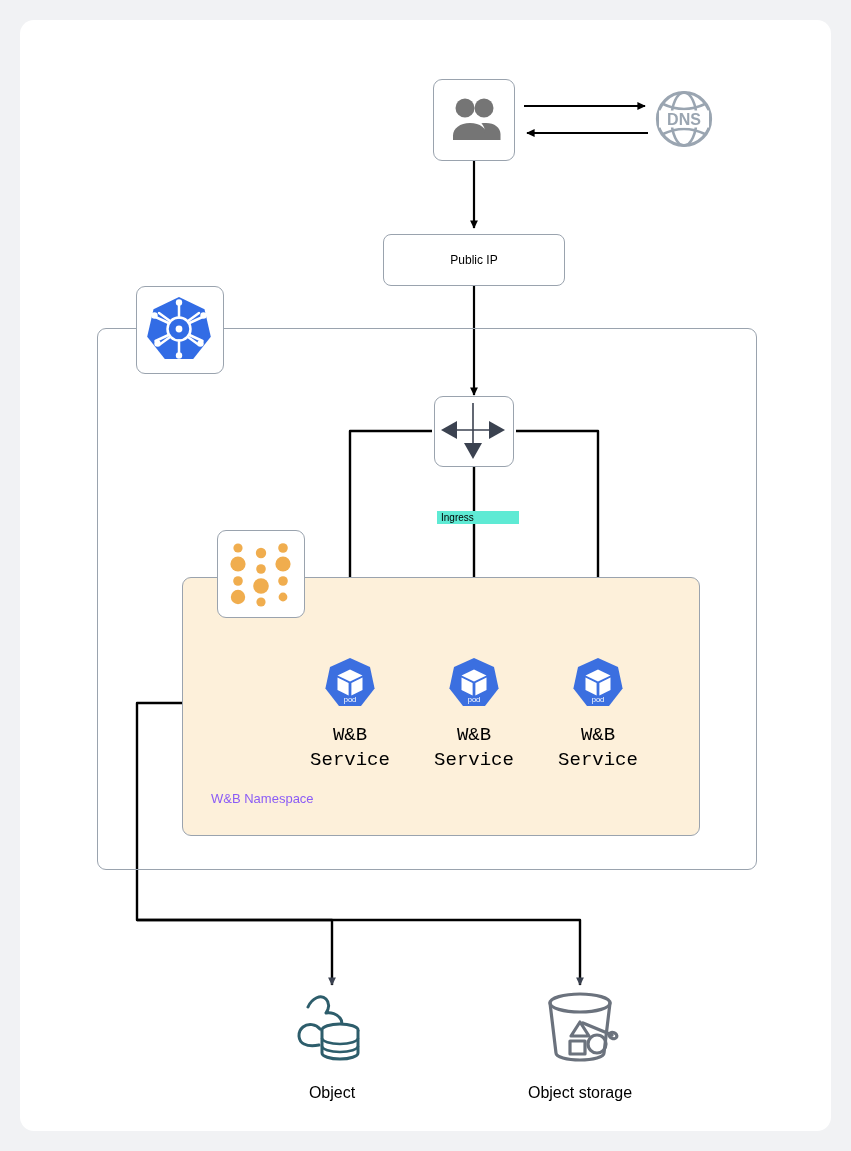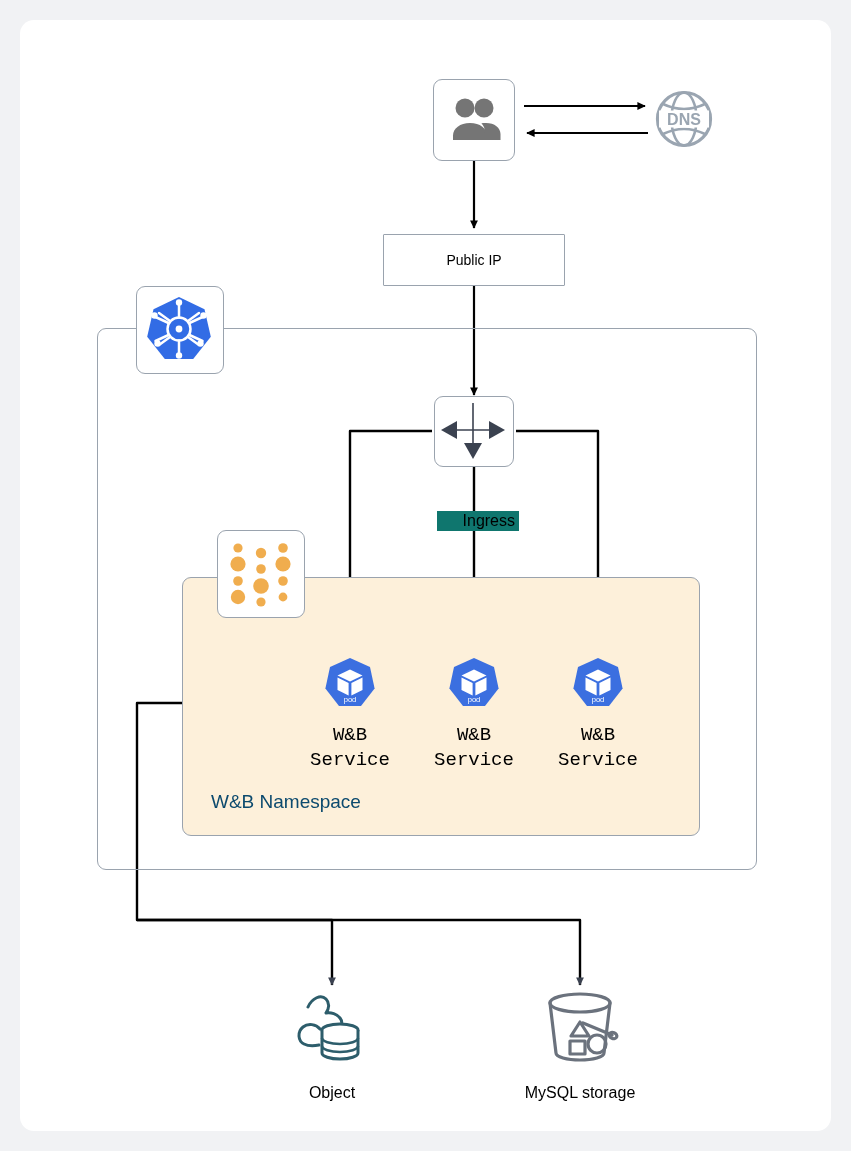--- a/index.html
+++ b/index.html
@@ -37,26 +37,26 @@
   }
   
   .iconbox {
     background: #ffffff;
     border: 1.6px solid #9aa3ae;
     border-radius: 9px;
   }
   .textbox {
     background: #ffffff;
     border: 1.6px solid #9aa3ae;
-    border-radius: 1px;
+    border-radius: 8px;
     display: flex;
     align-items: center;
     justify-content: center;
     color: #000000;
-    font-size: 14px;
+    font-size: 12px;
   }
   .groupbox {
     border: 1.6px solid #9aa3ae;
     border-radius: 9px;
     background: transparent;
   }
   .nsbox {
     border: 1.6px solid #9aa3ae;
     border-radius: 9px;
     background: #fdf0da;
@@ -66,29 +66,29 @@
     color: #000000;
     font-size: 19px;
     line-height: 25px;
     text-align: center;
     white-space: pre-line;
     font-family: Liberation Mono, monospace;
   }
   .label-small {
     position: absolute;
     color: #000000;
-    font-size: 16px;
-    text-align: right;
-    background: #0f766e;
+    font-size: 10px;
+    text-align: left;
+    background: #5eead4;
     padding: 1px 4px;
   }
   .ns-title {
     position: absolute;
-    color: #0c4a6e;
-    font-size: 19px;
+    color: #8b5cf6;
+    font-size: 13px;
     text-align: left;
     white-space: nowrap;
   }
   .cap {
     position: absolute;
     color: #000000;
     font-size: 16px;
     text-align: center;
     white-space: nowrap;
   }
@@ -303,15 +303,15 @@
         <ellipse cx="44" cy="13" rx="30" ry="9"></ellipse>
         <path d="M14 13 L20 63 a24 7 0 0 0 48 0 L74 13"></path>
         <path d="M35 46 L44 32 L53 46 Z"></path>
         <rect x="34" y="51" width="15" height="13"></rect>
         <circle cx="61" cy="54" r="9"></circle>
         <path d="M47 33 L76 45" stroke-width="3.4"></path>
         <ellipse cx="77" cy="45.5" rx="4" ry="3" transform="rotate(22 77 45.5)"></ellipse>
       </g>
     </svg>
   </div>
-  <div class="cap" style="left:510px; top:1084px; width:140px;">MySQL storage</div>
+  <div class="cap" style="left:510px; top:1084px; width:140px;">Object storage</div>
 
 </div>
 
 </body></html>

